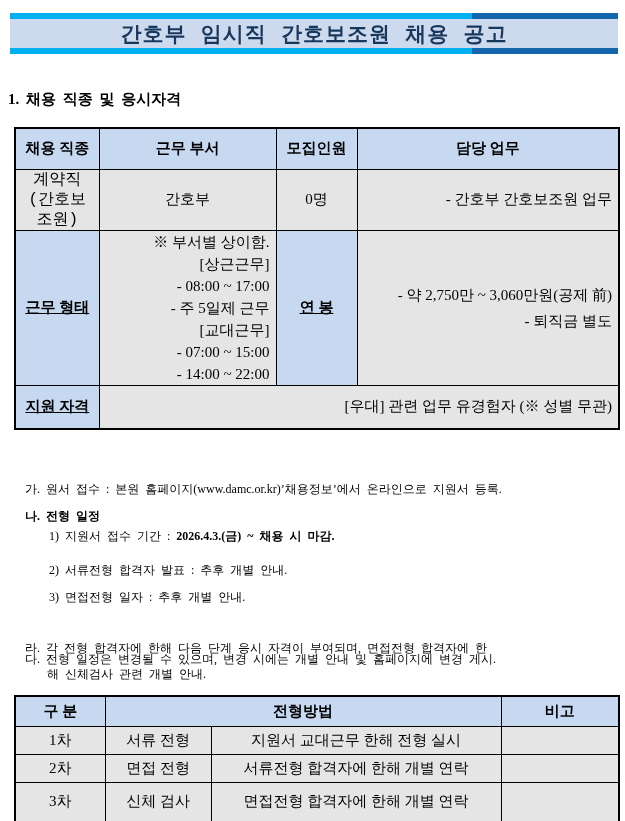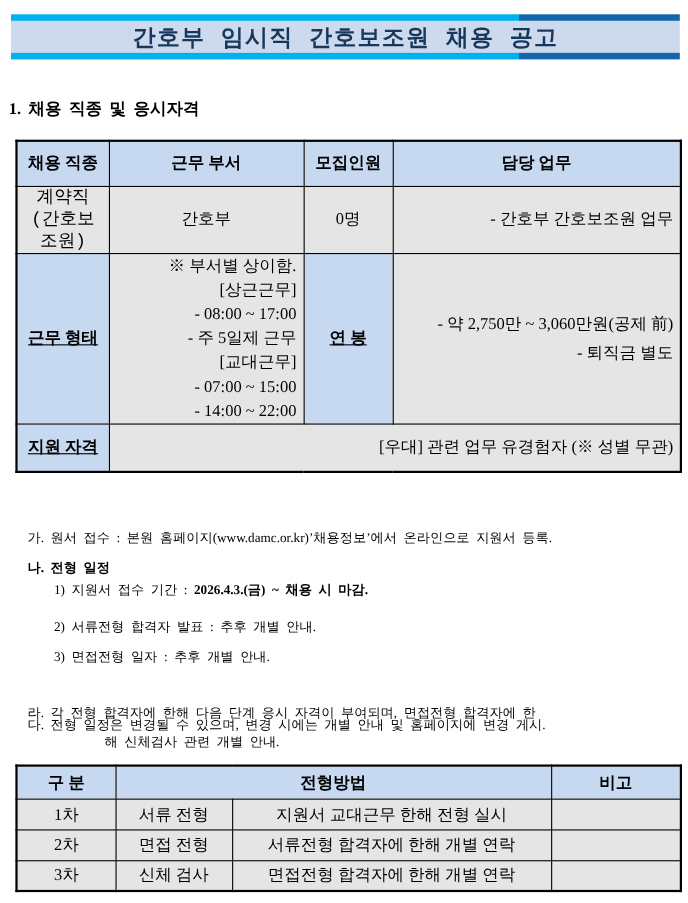--- a/index.html
+++ b/index.html
@@ -49,21 +49,21 @@
   .pay-line{line-height:26px;white-space:nowrap;}
   .two-line div{line-height:20px;text-align:center;}
   .small{font-size:16px;font-family:Liberation Mono, monospace;}
   
   .bodyline{
     position:absolute;font-size:12px;line-height:20px;
     white-space:nowrap;word-spacing:3px;
   }
   .indent1{left:25px;}
   .indent2{left:49px;}
-  .indent3{left:47px;margin-left:48px;}
+  .indent3{left:47px;}
   #line-ga{top:479px;}
   #line-na{top:506px;font-weight:bold;}
   #line-item1{top:526px;}
   #line-item2{top:560px;}
   #line-item3{top:587px;}
   #line-da{top:611px;margin-top:38px;}
   #line-ra1{top:638px;}
   #line-ra2{top:664px;}
   .bold{font-weight:bold;}
 </style>
@@ -159,21 +159,21 @@
       <td>서류 전형</td>
       <td>지원서 교대근무 한해 전형 실시</td>
       <td></td>
     </tr>
     <tr style="height:28px">
       <td>2차</td>
       <td>면접 전형</td>
       <td>서류전형 합격자에 한해 개별 연락</td>
       <td></td>
     </tr>
-    <tr style="height:28px">
+    <tr style="height:40px">
       <td>3차</td>
       <td>신체 검사</td>
       <td>면접전형 합격자에 한해 개별 연락</td>
       <td></td>
     </tr>
   </tbody>
     </table>
 
 </div>
 

